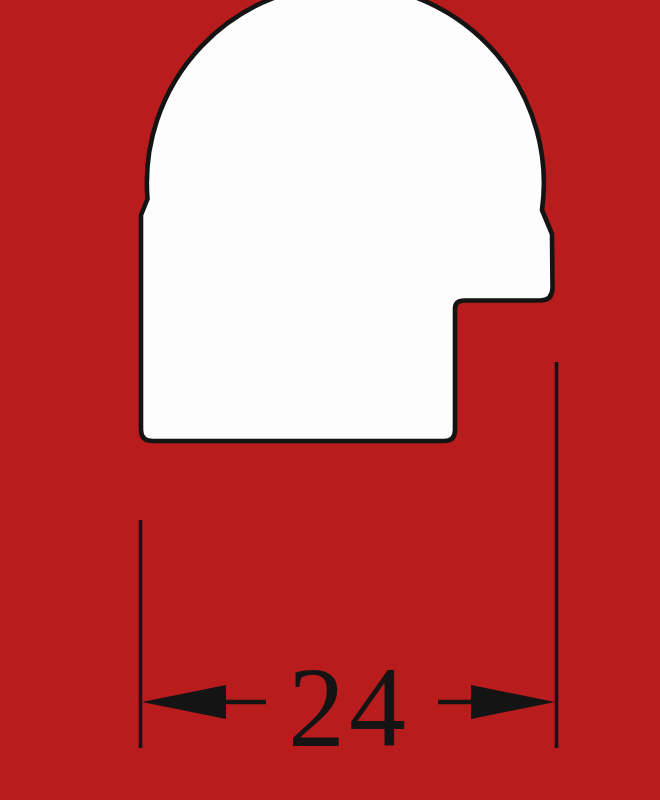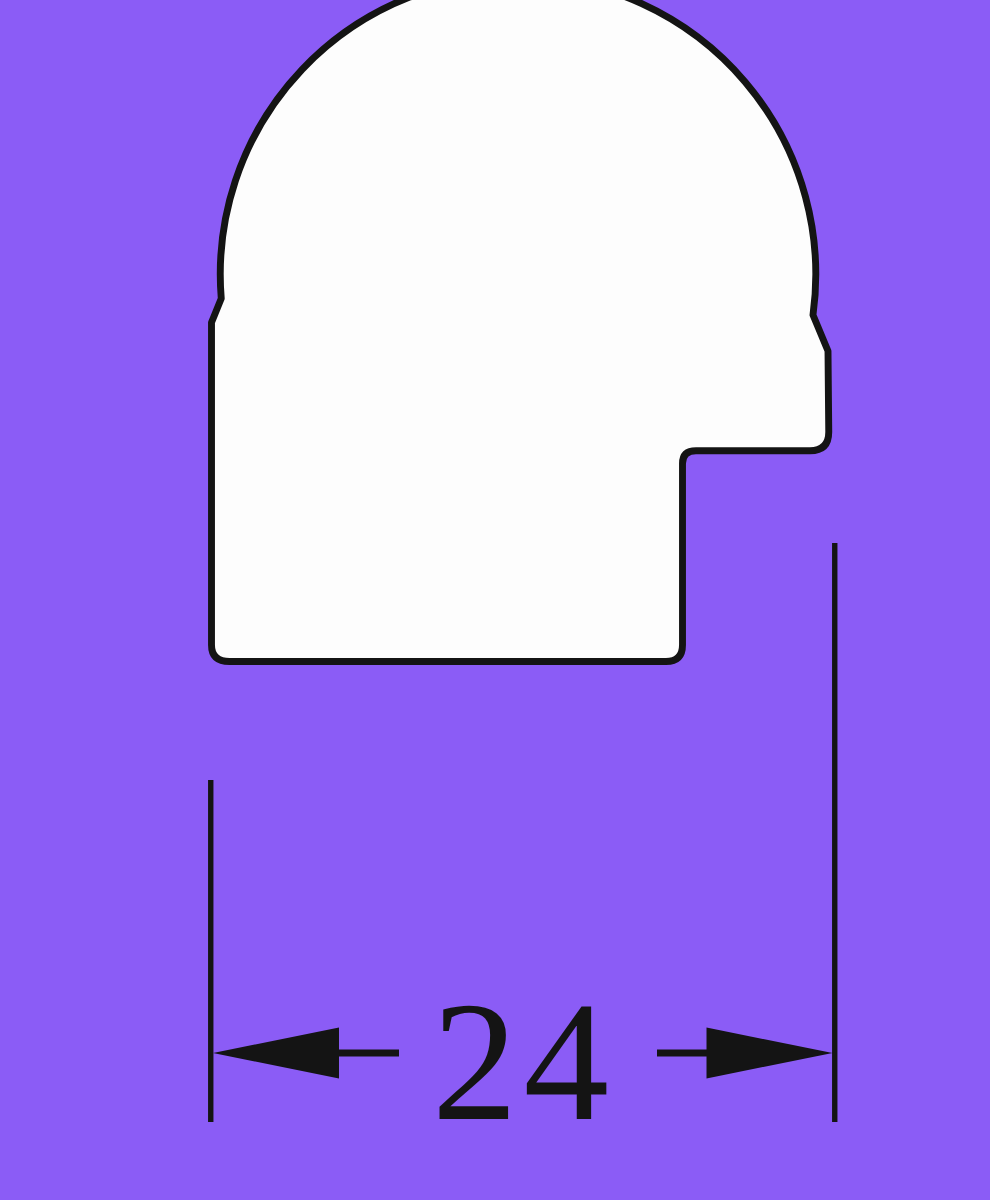--- a/index.html
+++ b/index.html
@@ -5,21 +5,21 @@
   html, body {
     margin: 0;
     padding: 0;
     background: #ffffff;
     font-family: "Liberation Serif", serif;
   }
   .canvas {
     position: relative;
     width: 660px;
     height: 800px;
-    background: #8b5cf6;
+    background: #b91c1c;
     overflow: hidden;
   }
   .drawing-svg {
     position: absolute;
     left: 0;
     top: 0;
     width: 660px;
     height: 800px;
   }
   .profile-outline {

